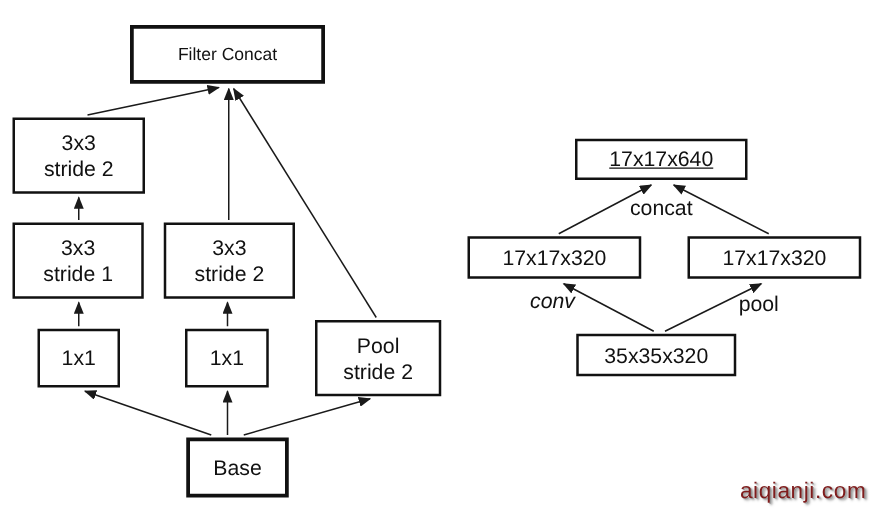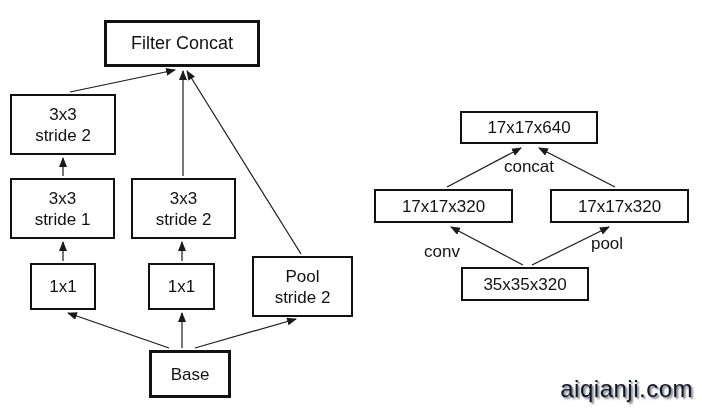--- a/index.html
+++ b/index.html
@@ -33,37 +33,37 @@
     text-align: center;
     color: #111111;
     font-size: 17px;
     line-height: 21px;
     white-space: pre-line;
   }
   .node.thick {
     border-width: 3px;
   }
   .node.big-label {
-    font-size: 18px;
+    font-size: 14px;
   }
   .edge-label {
     position: absolute;
     transform: translateX(-50%);
     color: #111111;
     font-size: 17px;
     line-height: 18px;
     white-space: nowrap;
   }
   .watermark {
     position: absolute;
     right: 9px;
     bottom: 7px;
-    font-size: 24px;
+    font-size: 18px;
     letter-spacing: 0.5px;
-    color: #0f172a;
+    color: #7f1d1d;
     text-shadow: 2px 2px 2px rgba(130,130,130,0.95), 1px 1px 0 rgba(170,170,170,0.85);
   }
 </style>
 </head>
 <body>
 
 <div class="canvas">
 
   <svg class="edges-svg" viewBox="0 0 702 410" xmlns="http://www.w3.org/2000/svg">
     <defs>
@@ -103,29 +103,29 @@
 
   <div class="node" style="left:30px; top:263px; width:66px; height:47px;">1x1</div>
 
   <div class="node" style="left:148px; top:263px; width:67px; height:47px;">1x1</div>
 
   <div class="node" style="left:252px; top:256px; width:101px; height:61px;">Pool
 stride 2</div>
 
   <div class="node thick" style="left:149px; top:350px; width:82px; height:48px;">Base</div>
 
-  <div class="node" style="left:460px; top:111px; width:138px; height:33px;">17x17x640</div>
+  <div class="node" style="left:460px; top:111px; width:138px; height:33px;text-decoration:underline;">17x17x640</div>
 
   <div class="node" style="left:374px; top:189px; width:139px; height:34px;">17x17x320</div>
 
   <div class="node" style="left:550px; top:189px; width:139px; height:34px;">17x17x320</div>
 
   <div class="node" style="left:461px; top:267px; width:128px; height:34px;">35x35x320</div>
 
   <div class="edge-label" style="left:529px; top:158px;">concat</div>
 
-  <div class="edge-label" style="left:442px; top:243px;">conv</div>
+  <div class="edge-label" style="left:442px; top:232px;font-style:italic;">conv</div>
 
   <div class="edge-label" style="left:607px; top:235px;">pool</div>
 
   <div class="watermark">aiqianji.com</div>
 
 </div>
 
 </body></html>

